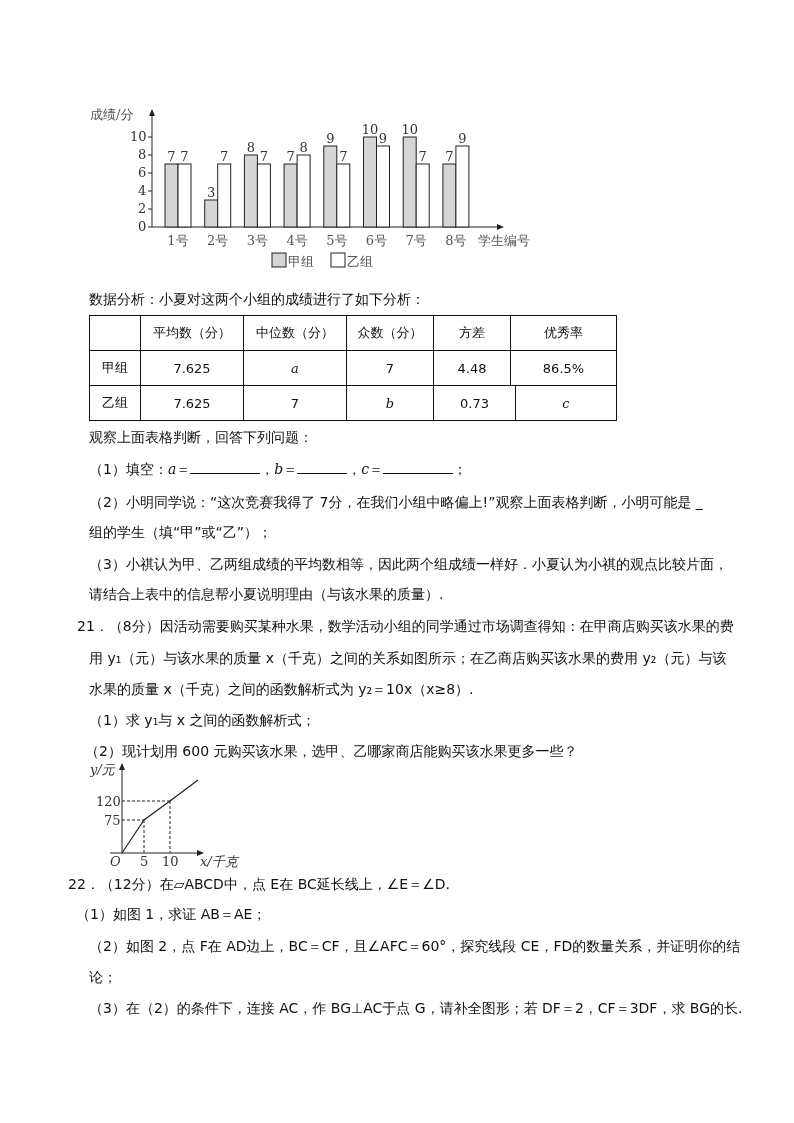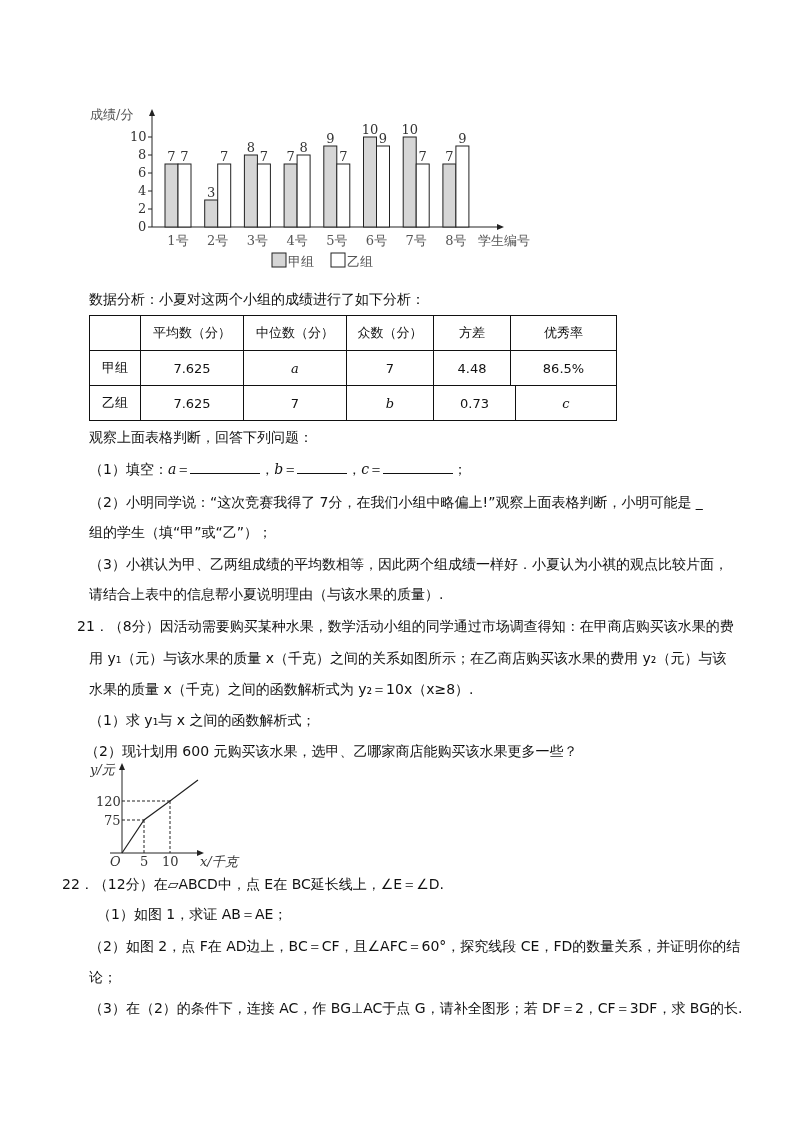--- a/index.html
+++ b/index.html
@@ -144,17 +144,17 @@
   <line x1="54" y1="60" x2="54" y2="93" stroke="#222" stroke-dasharray="3,2"></line>
   <line x1="80" y1="41" x2="80" y2="93" stroke="#222" stroke-dasharray="3,2"></line>
   <text x="6" y="46" font-size="13" fill="#333">120</text>
   <text x="14" y="65" font-size="13" fill="#333">75</text>
   <text x="20" y="106" font-size="13" font-style="italic" fill="#333">O</text>
   <text x="50" y="106" font-size="13" fill="#333">5</text>
   <text x="72" y="106" font-size="13" fill="#333">10</text>
   <text x="110" y="106" font-size="13" font-style="italic" fill="#333">x/千克</text>
 </svg>
 
-<div class="line" style="left:62px;top:875px;">22．（12分）在▱ABCD中，点 E在 BC延长线上，∠E＝∠D.</div>
-<div class="line" style="left:97px;top:905px;">（1）如图 1，求证 AB＝AE；</div>
+<div class="line" style="left:68px;top:875px;">22．（12分）在▱ABCD中，点 E在 BC延长线上，∠E＝∠D.</div>
+<div class="line" style="left:76px;top:905px;">（1）如图 1，求证 AB＝AE；</div>
 <div class="line" style="left:89px;top:937px;">（2）如图 2，点 F在 AD边上，BC＝CF，且∠AFC＝60°，探究线段 CE，FD的数量关系，并证明你的结</div>
 <div class="line" style="left:89px;top:968px;">论；</div>
 <div class="line" style="left:89px;top:999px;">（3）在（2）的条件下，连接 AC，作 BG⊥AC于点 G，请补全图形；若 DF＝2，CF＝3DF，求 BG的长.</div>
 
 </body></html>

